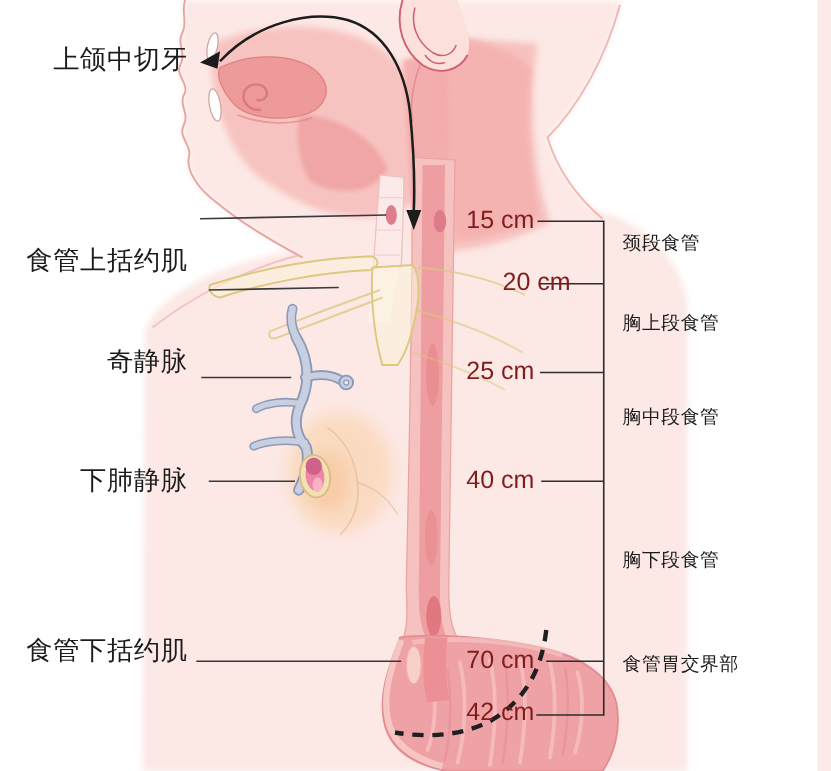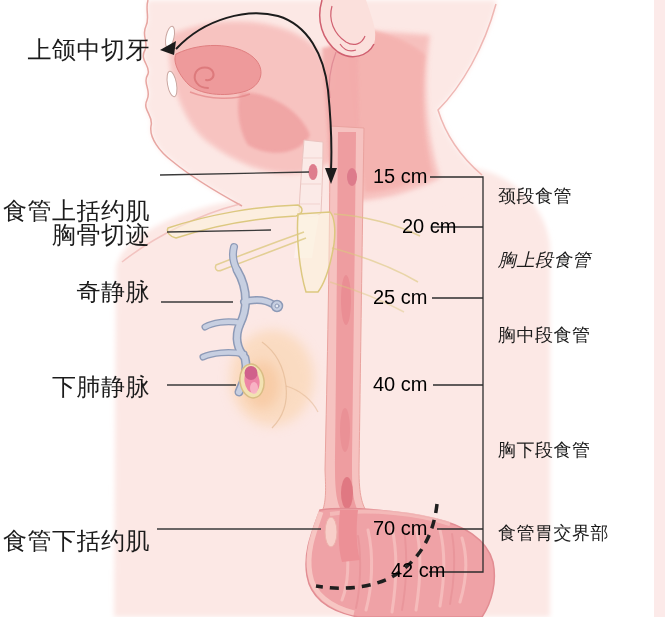--- a/index.html
+++ b/index.html
@@ -5,29 +5,29 @@
   html,body{margin:0;padding:0;background:#ffffff;}
   #canvas{
     position:relative;width:665px;height:617px;background:#ffffff;overflow:hidden;
     font-family:"Liberation Sans","DejaVu Sans",sans-serif;
   }
   #art{position:absolute;left:0;top:0;}
   .lbl{
     position:absolute;color:#1b1b1b;white-space:nowrap;line-height:1.05;
     font-family:"Liberation Sans","DejaVu Sans",sans-serif;
   }
-  .lbl-left{right:515px;text-align:right;font-size:24px;letter-spacing:0.5px;}
-  .lbl-dist{left:373px;font-size:20px;color:#000000;}
-  .lbl-seg{left:498px;font-size:18px;letter-spacing:0.5px;}
+  .lbl-left{right:515px;text-align:right;font-size:21px;letter-spacing:0.5px;}
+  .lbl-dist{left:373px;font-size:20px;color:#7f1d1d;}
+  .lbl-seg{left:498px;font-size:15px;letter-spacing:0.5px;}
   
-  .l0{top:37px;} .l1{top:166px;margin-top:32px;} .l2{top:222px;} .l3{top:279px;} .l4{top:374px;} .l5{top:528px;}
+  .l0{top:37px;} .l1{top:166px;margin-top:32px;} .l2{top:222px;} .l3{top:279px;} .l4{top:374px;} .l5{top:510px;}
   
-  .d0{top:166px;} .d1{top:216px;margin-left:29px;} .d2{top:287px;} .d3{top:374px;} .d4{top:518px;} .d5{top:560px;margin-left:18px;}
+  .d0{top:166px;} .d1{top:216px;margin-left:29px;} .d2{top:287px;} .d3{top:374px;} .d4{top:518px;} .d5{top:560px;}
   
-  .s0{top:187px;} .s1{top:251px;font-style:italic;} .s2{top:326px;} .s3{top:441px;} .s4{top:524px;}
+  .s0{top:187px;} .s1{top:251px;} .s2{top:326px;} .s3{top:441px;} .s4{top:524px;}
 </style>
 </head>
 <body>
 
 <div id="canvas">
 
   <svg id="art" width="665" height="617" viewBox="0 0 665 617">
     <defs>
       <filter id="fSoft" x="-20%" y="-20%" width="140%" height="140%">
           <feGaussianBlur stdDeviation="2.4"></feGaussianBlur>
@@ -184,21 +184,20 @@
       <path d="M430,177 L483,177 L483,572 L429,572"></path>
       <line x1="432" y1="227" x2="483" y2="227"></line>
       <line x1="432" y1="298" x2="483" y2="298"></line>
       <line x1="433" y1="385" x2="483" y2="385"></line>
       <line x1="437" y1="529" x2="483" y2="529"></line>
     </g>
   </svg>
 
   <div class="lbl lbl-left l0">上颌中切牙</div>
   <div class="lbl lbl-left l1">食管上括约肌</div>
-  <div class="lbl lbl-left l2">胸骨切迹</div>
   <div class="lbl lbl-left l3">奇静脉</div>
   <div class="lbl lbl-left l4">下肺静脉</div>
   <div class="lbl lbl-left l5">食管下括约肌</div>
 
   <div class="lbl lbl-dist d0">15 cm</div>
   <div class="lbl lbl-dist d1">20 cm</div>
   <div class="lbl lbl-dist d2">25 cm</div>
   <div class="lbl lbl-dist d3">40 cm</div>
   <div class="lbl lbl-dist d4">70 cm</div>
   <div class="lbl lbl-dist d5">42 cm</div>

